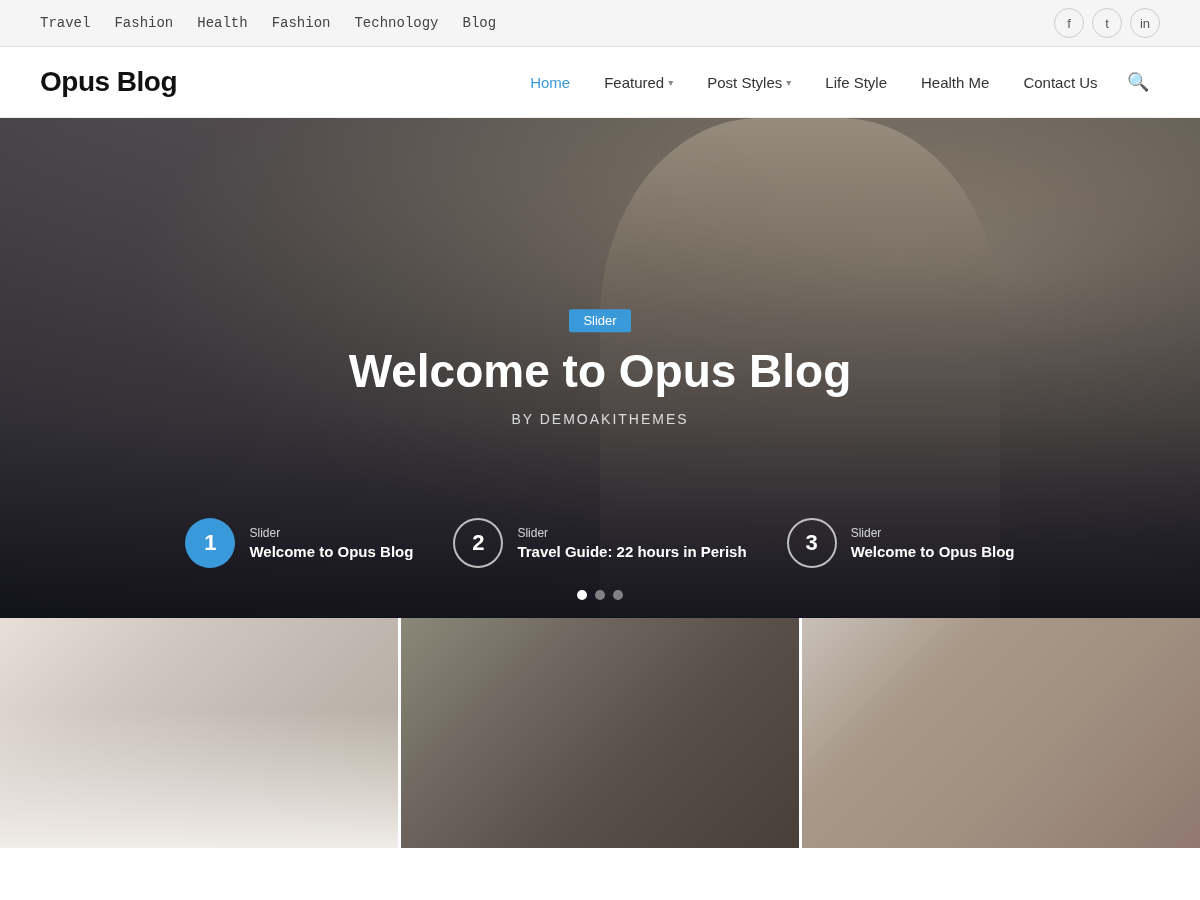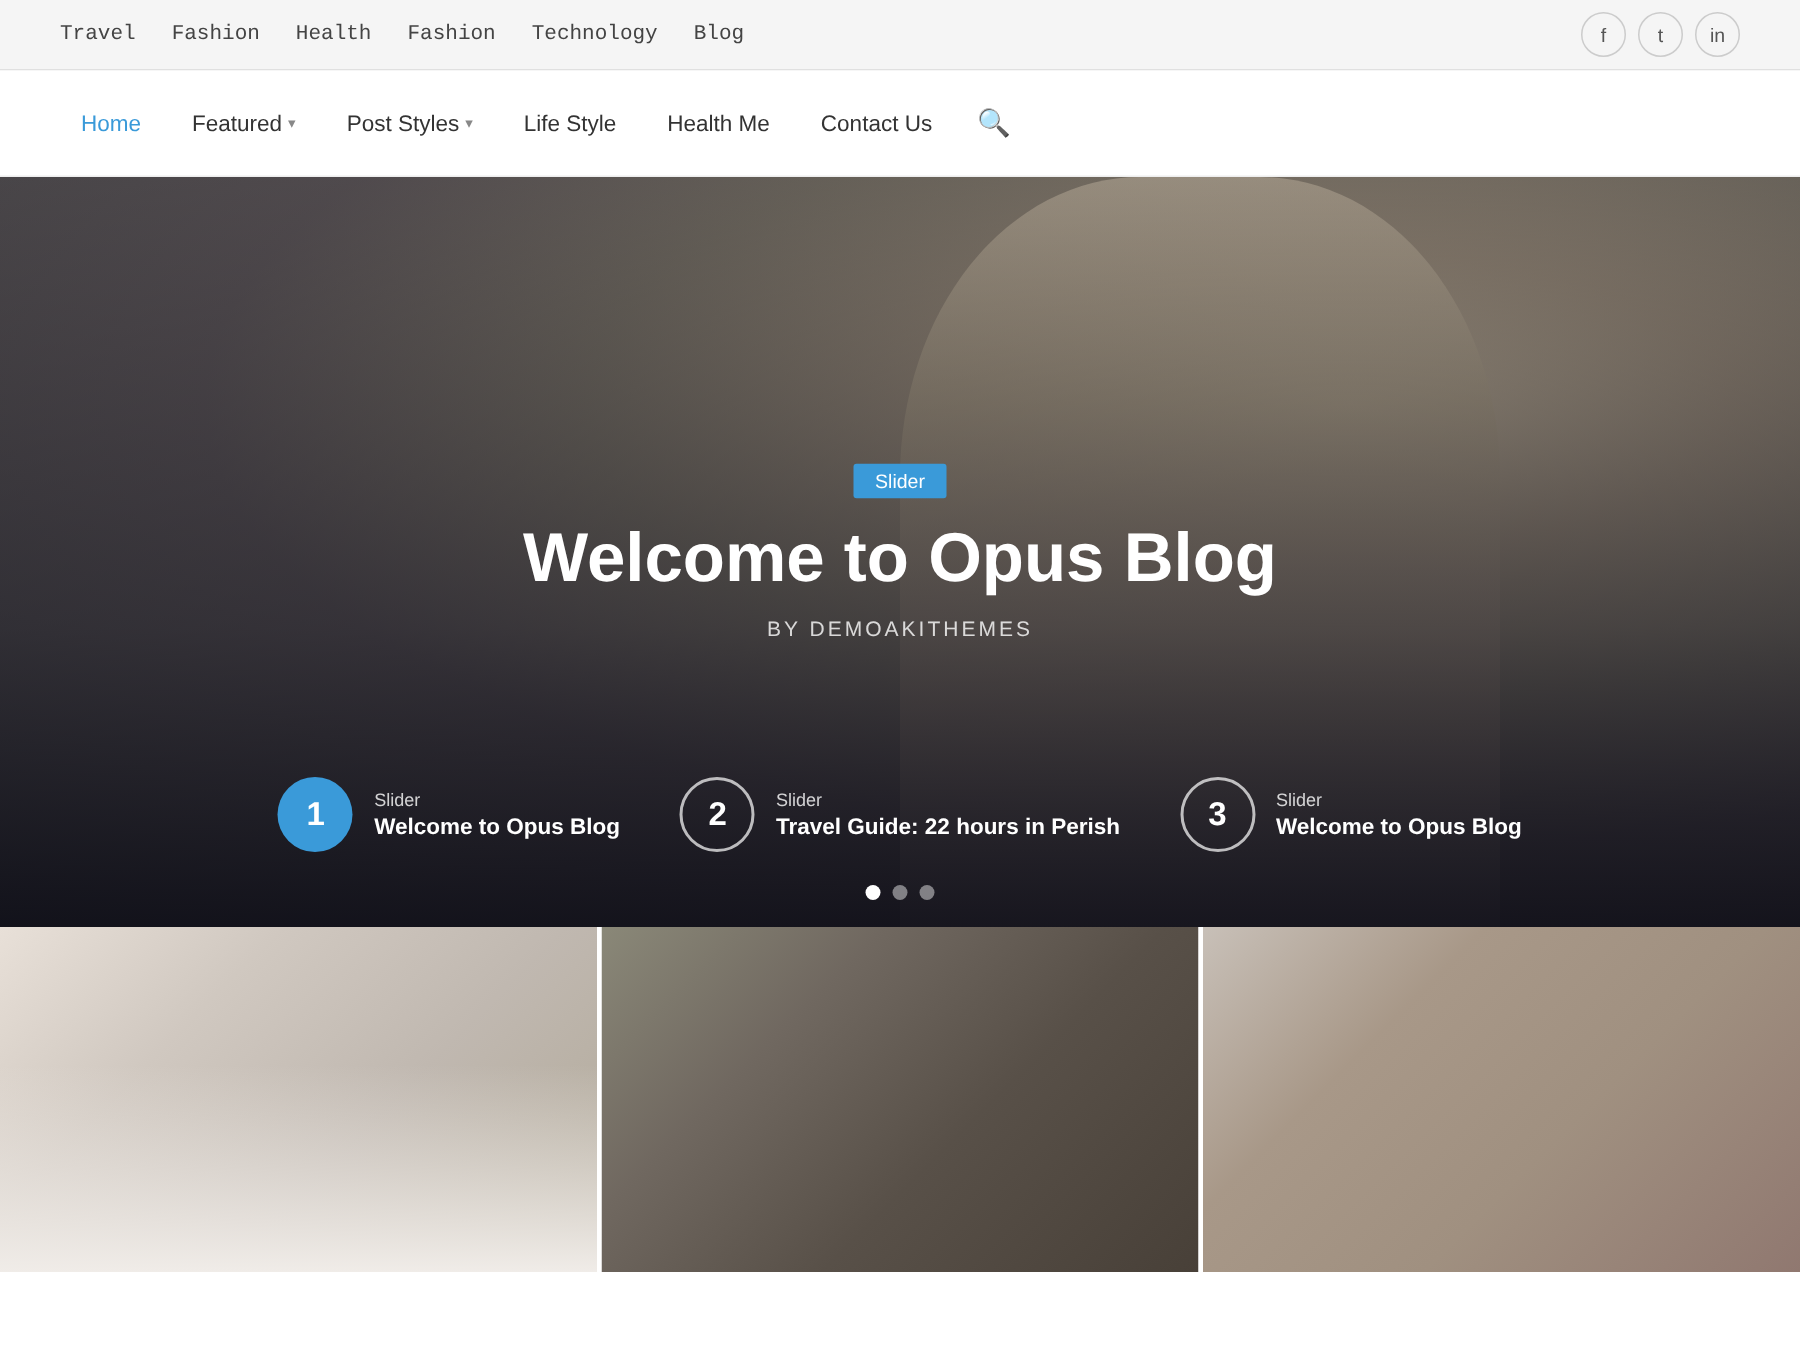--- a/index.html
+++ b/index.html
@@ -298,20 +298,21 @@
     <a class="top-bar-link" href="#">Blog</a>
   </nav>
   <div class="social-icons">
     <div class="social-icon">f</div>
     <div class="social-icon">t</div>
     <div class="social-icon">in</div>
   </div>
 </div>
 
 <header class="header">
+  <div class="logo">Opus Blog</div>
   <nav class="main-nav">
     <a class="nav-item active" href="#">Home</a>
     <a class="nav-item" href="#">Featured <span class="nav-chevron">▾</span></a>
     <a class="nav-item" href="#">Post Styles <span class="nav-chevron">▾</span></a>
     <a class="nav-item" href="#">Life Style</a>
     <a class="nav-item" href="#">Health Me</a>
     <a class="nav-item" href="#">Contact Us</a>
     <div class="search-icon-btn">🔍</div>
   </nav>
 </header>

